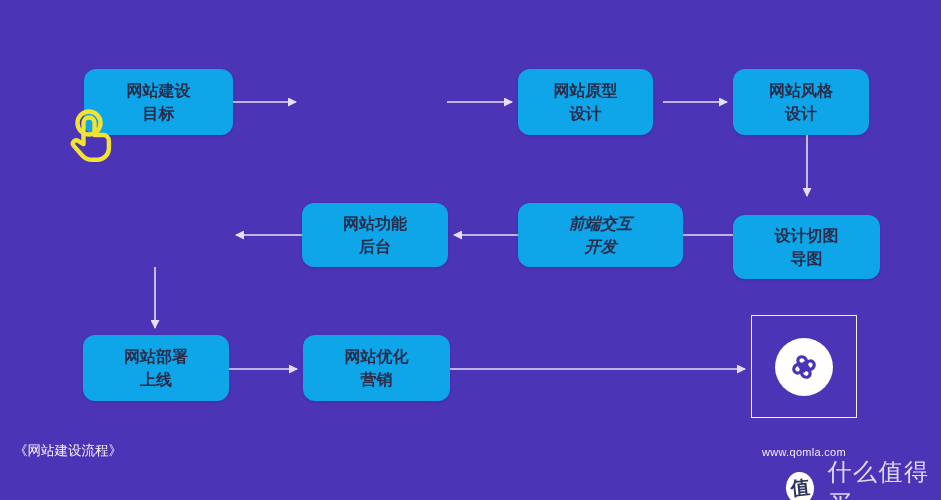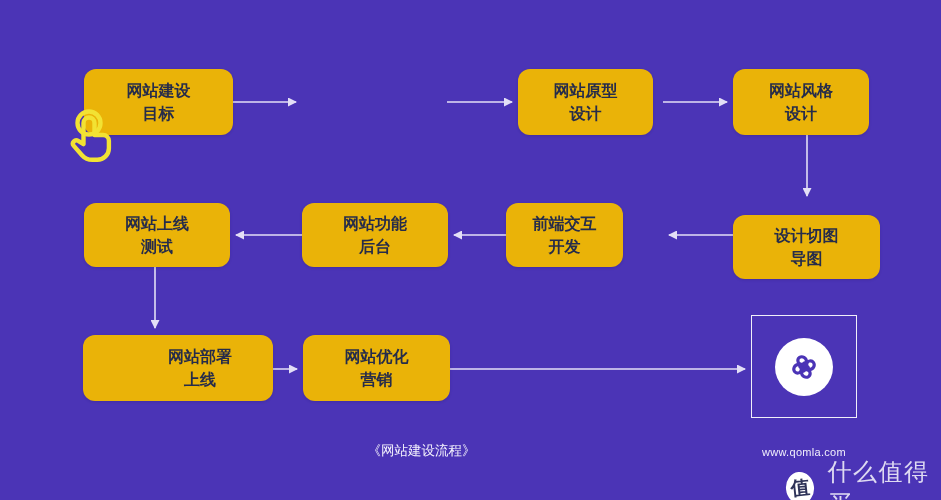--- a/index.html
+++ b/index.html
@@ -6,59 +6,59 @@
   .stage{
     position:relative;
     width:941px;height:500px;
     background:#4B34B6;
     overflow:hidden;
     font-family:"Liberation Sans","DejaVu Sans",sans-serif;
   }
   .connectors{position:absolute;left:0;top:0;width:941px;height:500px;pointer-events:none;}
   .node{
     position:absolute;
-    background:#eab308;
+    background:#0ea5e9;
     border-radius:12px;
     display:flex;align-items:center;justify-content:center;
     text-align:center;
     font-weight:700;font-size:16px;line-height:1.45;
     color:#262C4A;
     white-space:pre-line;
     box-shadow:0 1px 3px rgba(20,10,60,0.15);
   }
   .r1{top:69px;height:66px;}
   .r2{top:203px;height:64px;}
   .r3{top:335px;height:66px;}
   .n1{left:84px;width:149px;}
   .n2{left:302px;width:145px;}
   .n3{left:518px;width:135px;}
   .n4{left:733px;width:136px;}
   .n5{left:733px;width:147px;margin-top:12px;}
-  .n6{left:506px;width:117px;}
+  .n6{left:518px;width:165px;font-style:italic;}
   .n7{left:302px;width:146px;}
   .n8{left:84px;width:146px;}
-  .n9{left:83px;width:146px;padding-left:44px;}
+  .n9{left:83px;width:146px;}
   .n10{left:303px;width:147px;}
   .logo-box{
     position:absolute;left:751px;top:315px;width:106px;height:103px;
     border:1.6px solid rgba(255,255,255,0.92);
     display:flex;align-items:center;justify-content:center;
     box-sizing:border-box;
   }
   .logo-circle{
     width:58px;height:58px;border-radius:50%;background:#ffffff;
     display:flex;align-items:center;justify-content:center;
   }
   .logo-url{
     position:absolute;left:751px;top:431px;width:106px;
     text-align:center;font-size:11px;color:#F2F0FC;letter-spacing:0.3px;margin-top:15px;
   }
   .caption{
-    position:absolute;left:0;top:442px;width:843px;
-    text-align:center;font-size:13.5px;font-weight:500;color:#F4F2FD;
+    position:absolute;left:14px;top:442px;width:843px;
+    text-align:left;font-size:13.5px;font-weight:500;color:#F4F2FD;
   }
   .hand-cursor{position:absolute;left:62px;top:108px;}
   .watermark{
     position:absolute;left:786px;top:456px;
     display:flex;align-items:center;gap:13px;
   }
   .wm-badge{
     width:32px;height:32px;border-radius:50%;background:#ffffff;
     display:flex;align-items:center;justify-content:center;
     font-size:19px;font-weight:700;color:#2E3358;
@@ -99,22 +99,20 @@
   <div class="node r1 n3">网站原型
 设计</div>
   <div class="node r1 n4">网站风格
 设计</div>
   <div class="node r2 n5">设计切图
 导图</div>
   <div class="node r2 n6">前端交互
 开发</div>
   <div class="node r2 n7">网站功能
 后台</div>
-  <div class="node r2 n8">网站上线
-测试</div>
   <div class="node r3 n9">网站部署
 上线</div>
   <div class="node r3 n10">网站优化
 营销</div>
 
   <div class="logo-box">
     <div class="logo-circle">
       <svg width="42" height="42" viewBox="0 0 100 100">
         <g stroke="#4B34B6" stroke-width="7.5" fill="none" stroke-linecap="round">
           <path d="M53 52 C 58 45 58 31 50 27 C 42 23 33 29 36 38 C 38 44 47 46 51 40"></path>

